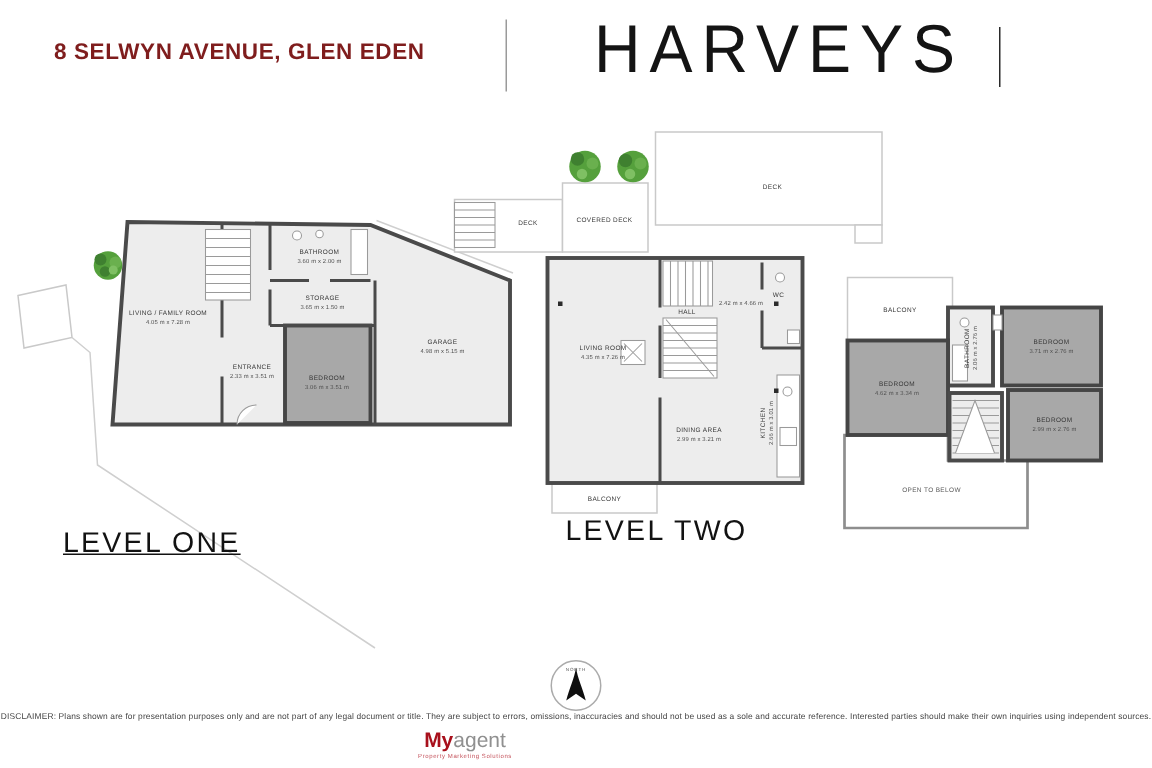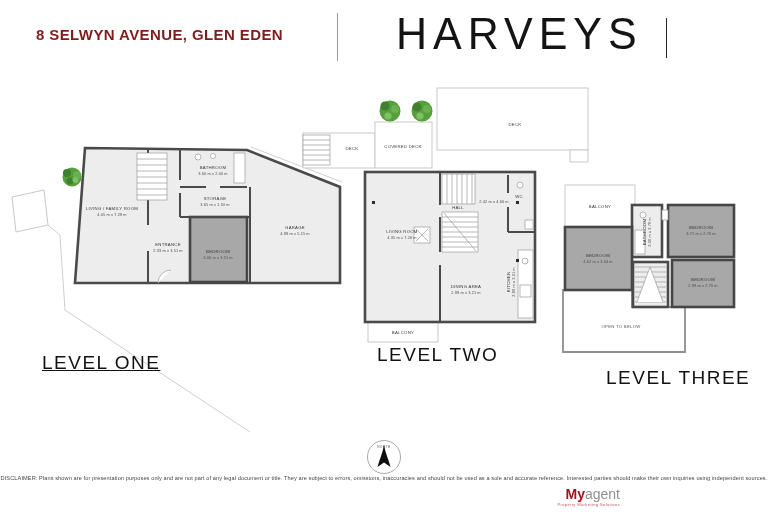--- a/index.html
+++ b/index.html
@@ -29,21 +29,21 @@
   .thinline{stroke:#cfcfcf;stroke-width:1;fill:none;}
   .openline{stroke:#8e8e8e;stroke-width:1.8;fill:#ffffff;}
   .fixline{stroke:#9a9a9a;stroke-width:.7;fill:#ffffff;}
   .lbl{font-size:4.3px;fill:#383838;text-anchor:middle;letter-spacing:.25px;
        font-family:"Liberation Sans",sans-serif;}
   .dim{font-size:3.9px;fill:#4f4f4f;text-anchor:middle;letter-spacing:.1px;
        font-family:"Liberation Sans",sans-serif;}
   
   .disclaimer{position:absolute;left:0;top:475px;width:768px;text-align:center;
               font-size:5.6px;color:#454545;letter-spacing:.1px;}
-  .logo-wrap{position:absolute;left:0;top:486px;width:620px;text-align:right;line-height:15px;}
+  .logo-wrap{position:absolute;left:0;top:486px;width:620px;text-align:center;line-height:15px;}
   .logo-my{font-size:14px;font-weight:700;color:#a8101c;}
   .logo-agent{font-size:14px;font-weight:400;color:#909090;}
   .logo-tag{font-size:4px;color:#c4525b;letter-spacing:.4px;line-height:5px;}
 </style>
 </head>
 <body>
 
 <div class="canvas">
 
   <div class="address">8 SELWYN AVENUE, GLEN EDEN</div>
@@ -215,21 +215,20 @@
     <text class="lbl" x="93" y="62" transform="rotate(-90 93 62)">BATHROOM</text>
     <text class="dim" x="98" y="62" transform="rotate(-90 98 62)">2.06 m x 2.76 m</text>
     <text class="lbl" x="148" y="59">BEDROOM</text>
     <text class="dim" x="148" y="65">3.71 m x 2.76 m</text>
     <text class="lbl" x="45" y="87">BEDROOM</text>
     <text class="dim" x="45" y="93">4.62 m x 3.34 m</text>
     <text class="lbl" x="150" y="111">BEDROOM</text>
     <text class="dim" x="150" y="117">2.99 m x 2.76 m</text>
     <text class="lbl" x="68" y="158" style="fill:#5a5a5a">OPEN TO BELOW</text>
   </svg>
-  <div class="level-name" id="lvl3-name">LEVEL THREE</div>
 
   <svg style="left:364px;top:436px;" width="40" height="40" viewBox="0 0 40 40">
     <circle cx="20" cy="21" r="16.5" fill="#ffffff" stroke="#ababab" stroke-width="1"></circle>
     <text x="20" y="11.5" text-anchor="middle" font-size="3" letter-spacing="0.6" fill="#555555" font-family="Liberation Sans, sans-serif">NORTH</text>
     <path d="M20,9 C21,16 24.5,23 26.5,31 L20,26.5 L13.5,31 C15.5,23 19,16 20,9 Z" fill="#0f0f0f"></path>
   </svg>
 
   <div class="disclaimer">DISCLAIMER: Plans shown are for presentation purposes only and are not part of any legal document or title. They are subject to errors, omissions, inaccuracies and should not be used as a sole and accurate reference. Interested parties should make their own inquiries using independent sources.</div>
   <div class="logo-wrap">
     <div>

